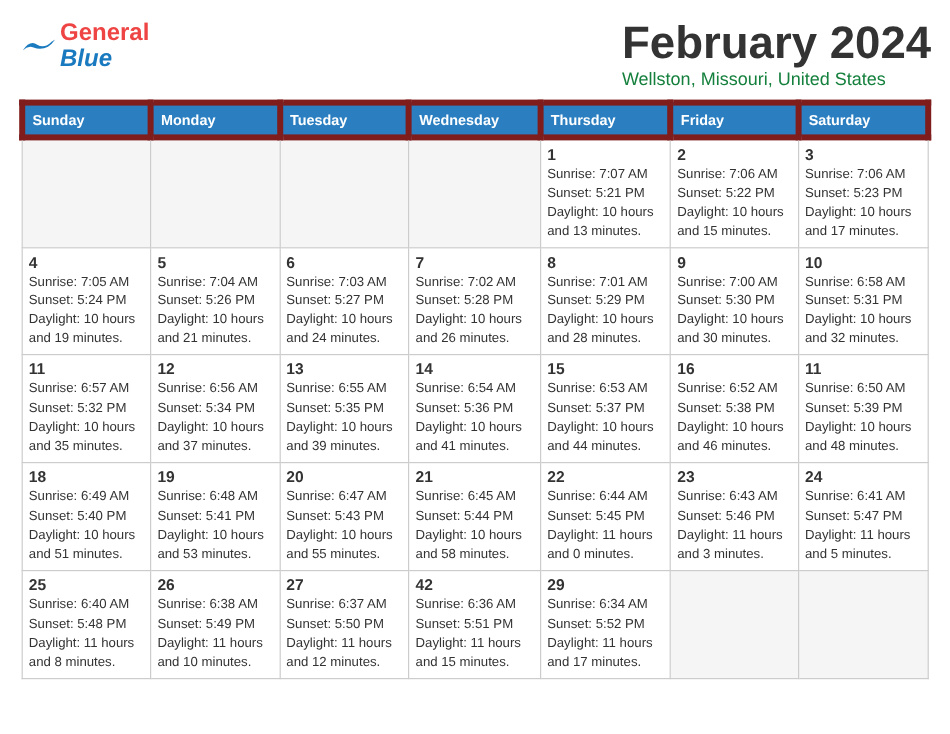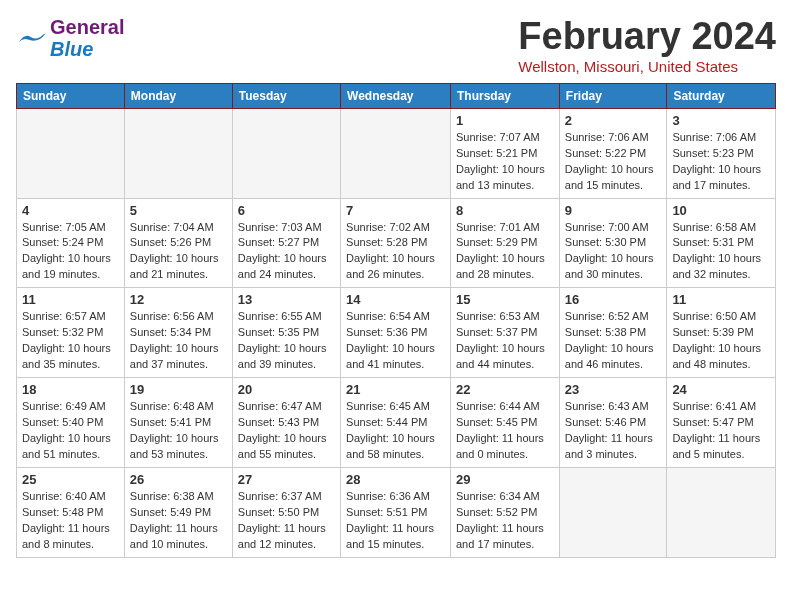--- a/index.html
+++ b/index.html
@@ -25,35 +25,35 @@
       text-align: left;
     }
     .month-title {
       font-size: 38px;
       font-weight: bold;
       color: #333;
       line-height: 1.1;
     }
     .location-text {
       font-size: 15px;
-      color: #b91c1c;
+      color: #15803d;
     }
     .calendar {
       width: 100%;
       border-collapse: collapse;
       font-size: 11px;
     }
     .calendar th {
       background-color: #2b7fc1;
       color: #fff;
       text-align: left;
       padding: 5px 6px;
       font-size: 12px;
       font-weight: bold;
-      border: 1px solid #7f1d1d;
+      border: 5px solid #7f1d1d;
     }
     .calendar td {
       border: 1px solid #ccc;
       vertical-align: top;
       padding: 4px 5px;
       width: 113px;
       min-height: 80px;
       background: #fff;
     }
     .calendar td.empty {
@@ -80,21 +80,21 @@
 </head>
 <body>
 
 <div class="header-area">
   <div class="logo-wrapper">
     <svg class="logo-bird" viewBox="0 0 50 30" xmlns="http://www.w3.org/2000/svg">
       <path d="M5,20 Q15,5 25,12 Q35,18 45,8 Q48,6 50,5 Q45,12 40,15 Q30,20 20,16 Q12,13 5,20Z" fill="#1a7abf"></path>
     </svg>
     <div>
       <div style="font-size:20px;font-weight:bold;color:#333;line-height:1.1;">
-        <span style="color:#701a75;">General</span><br>
+        <span style="color:#ef4444;">General</span><br>
         <span style="color:#1a7abf;font-style:italic;">Blue</span>
       </div>
     </div>
   </div>
   <div class="title-area">
     <div class="month-title">February 2024</div>
     <div class="location-text">Wellston, Missouri, United States</div>
   </div>
 </div>
 
@@ -226,21 +226,21 @@
         </td>
         <td>
           <span class="day-num">26</span>
           <div class="day-info">Sunrise: 6:38 AM<br>Sunset: 5:49 PM<br>Daylight: 11 hours<br>and 10 minutes.</div>
         </td>
         <td>
           <span class="day-num">27</span>
           <div class="day-info">Sunrise: 6:37 AM<br>Sunset: 5:50 PM<br>Daylight: 11 hours<br>and 12 minutes.</div>
         </td>
         <td>
-          <span class="day-num">28</span>
+          <span class="day-num">42</span>
           <div class="day-info">Sunrise: 6:36 AM<br>Sunset: 5:51 PM<br>Daylight: 11 hours<br>and 15 minutes.</div>
         </td>
         <td>
           <span class="day-num">29</span>
           <div class="day-info">Sunrise: 6:34 AM<br>Sunset: 5:52 PM<br>Daylight: 11 hours<br>and 17 minutes.</div>
         </td>
         <td class="empty"></td>
         <td class="empty"></td>
       </tr>
     </tbody>

